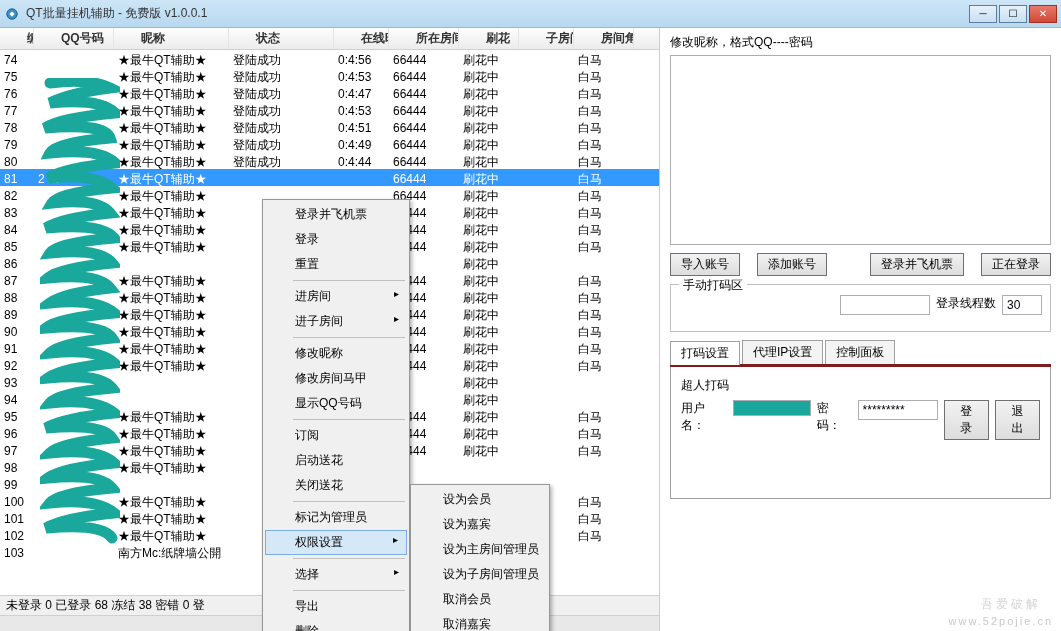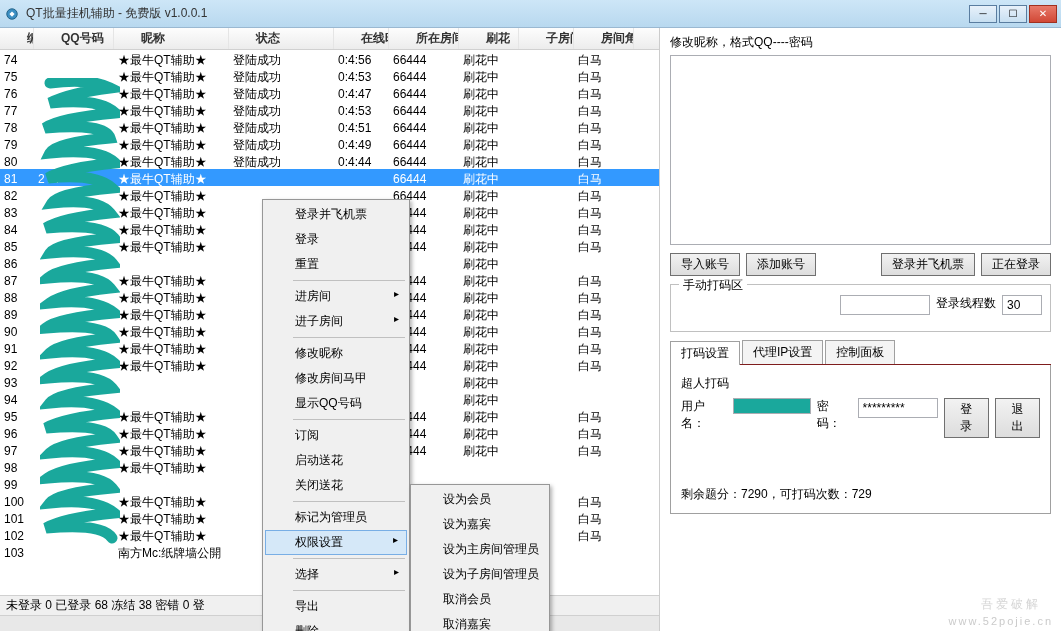--- a/index.html
+++ b/index.html
@@ -41,26 +41,26 @@
 .ctx { position: absolute; background: #f0f0f0; border: 1px solid #979797; box-shadow: 2px 2px 4px rgba(0,0,0,0.3); font-size: 12px; z-index: 10; padding: 2px; }
 .ctx .mi { padding: 4px 30px 4px 30px; white-space: nowrap; cursor: default; position: relative; }
 .ctx .mi.highlight { background: #d5e8f8; border: 1px solid #78aee5; padding: 3px 29px 3px 29px; }
 .ctx .mi.sub::after { content: "▸"; position: absolute; right: 8px; font-size: 10px; }
 .ctx .sep { height: 1px; background: #c0c0c0; margin: 3px 2px 3px 28px; }
 #ctx1 { left: 262px; top: 171px; width: 148px; }
 #ctx2 { left: 410px; top: 456px; width: 140px; }
 
 .right-label { font-size: 12px; margin-bottom: 4px; }
 .textarea { width: 100%; height: 190px; border: 1px solid #abadb3; background: #fff; resize: none; font-size: 12px; }
-.btnrow { display: flex; gap: 6px; margin: 8px 0; flex-wrap: wrap; }
+.btnrow { display: flex; gap: 17px; margin: 8px 0; flex-wrap: wrap; }
 .btn { font-size: 12px; padding: 2px 10px; border: 1px solid #707070; background: linear-gradient(#f2f2f2,#ddd); cursor: pointer; }
 .fieldset { border: 1px solid #c0c0c0; padding: 6px 8px 8px 8px; margin-bottom: 8px; font-size: 12px; position: relative; }
 .fieldset .legend { position: absolute; top: -8px; left: 8px; background: #fff; padding: 0 4px; font-size: 12px; }
 .inp { border: 1px solid #abadb3; font-size: 12px; padding: 2px 4px; }
-.tabs { display: flex; border-bottom: 1px solid #7f1d1d; text-align: right; }
+.tabs { display: flex; border-bottom: 3px solid #7f1d1d; text-align: right; }
 .tab { font-size: 12px; padding: 3px 10px; border: 1px solid #a0a0a0; border-bottom: none; background: #f4f4f4; margin-right: 2px; cursor: pointer; }
 .tab.active { background: #fff; position: relative; top: 1px; }
 .tabpanel { border: 1px solid #a0a0a0; border-top: none; padding: 10px; font-size: 12px; }
 .row-flex { display: flex; align-items: flex-start; gap: 6px; margin-bottom: 8px; }
 .greenblock { background: #1aa89c; width: 80px; height: 16px; display: inline-block; border: 1px solid #abadb3; }
 
 .watermark { position: absolute; right: 8px; bottom: 4px; font-size: 11px; color: rgba(150,150,150,0.5); letter-spacing: 2px; z-index:5;}
 .watermark2 { position: absolute; right: 20px; bottom: 18px; font-size: 12px; color: rgba(150,150,150,0.4); letter-spacing: 3px; z-index:5;}
 
 .scribble-overlay { position: absolute; left: 40px; top: 50px; width: 80px; height: 470px; pointer-events: none; z-index: 5; }
@@ -498,19 +498,18 @@
       <div style="margin-bottom:6px;">超人打码</div>
       <div class="row-flex">
         <span>用户名：</span>
         <span class="greenblock"></span>
         <span>密码：</span>
         <input class="inp" style="width: 80px;" value="*********">
         <button class="btn">登录</button>
         <button class="btn">退出</button>
       </div>
       <div style="height:40px"></div>
-      <div>剩余题分：7290，可打码次数：729</div>
     </div>
   </div>
 </div>
 
 <div class="watermark2">吾爱破解</div>
 <div class="watermark">www.52pojie.cn</div>
 
 </body></html>

